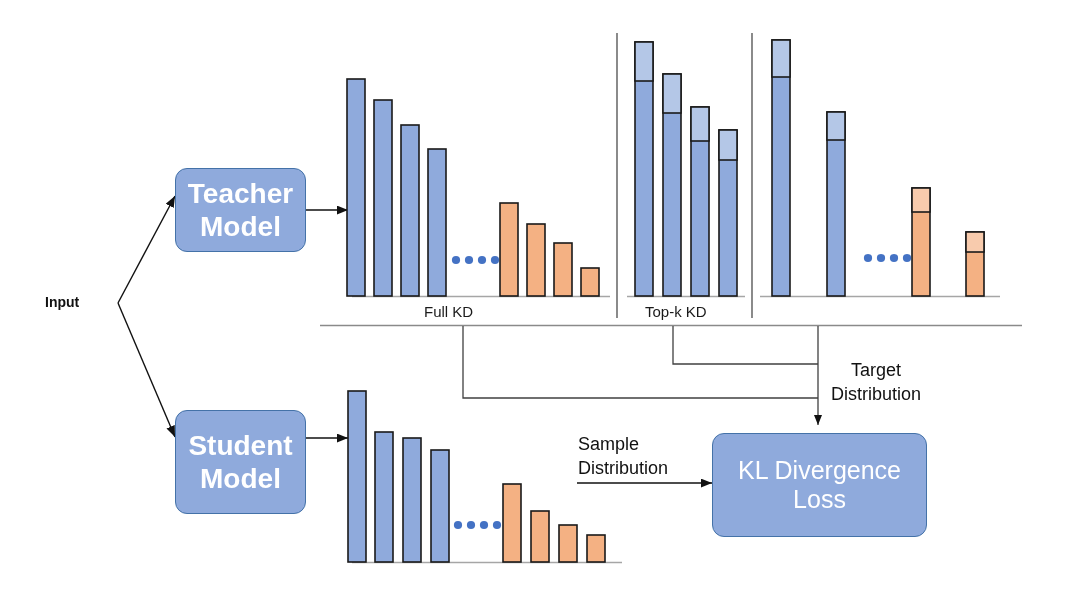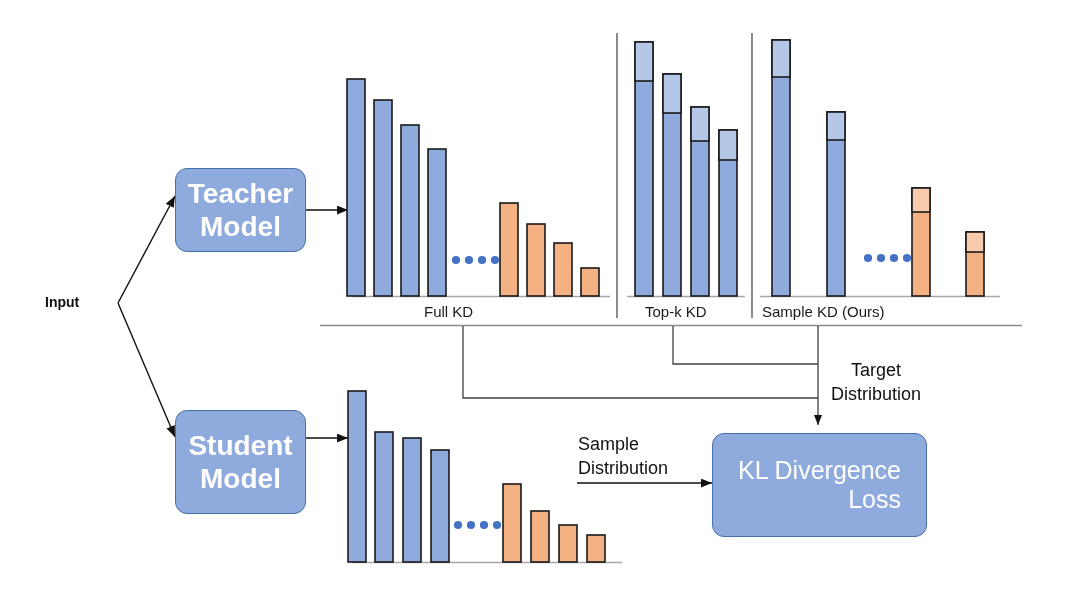--- a/index.html
+++ b/index.html
@@ -148,27 +148,26 @@
     <span style="white-space:pre-line;">Teacher
 Model</span>
   </div>
 
   <div class="nodebox strong" style="left:175px; top:410px; width:131px; height:104px;">
     <span style="white-space:pre-line;">Student
 Model</span>
   </div>
 
   <div class="nodebox plain" style="left:712px; top:433px; width:215px; height:104px;">
-    <span style="white-space:pre-line;text-align:right;">KL Divergence
+    <span style="white-space:pre-line;">KL Divergence
 Loss</span>
   </div>
 
   <div class="plabel" style="left:424px; top:303px;">Full KD</div>
   <div class="plabel" style="left:645px; top:303px;">Top-k KD</div>
-  <div class="plabel" style="left:762px; top:303px;">Sample KD (Ours)</div>
 
   <div class="flabel" style="left:831px; top:358px; white-space:pre-line;text-align:center;">Target
 Distribution</div>
 
   <div class="flabel" style="left:578px; top:432px; white-space:pre-line;">Sample
 Distribution</div>
 
 </div>
 
 </body></html>

